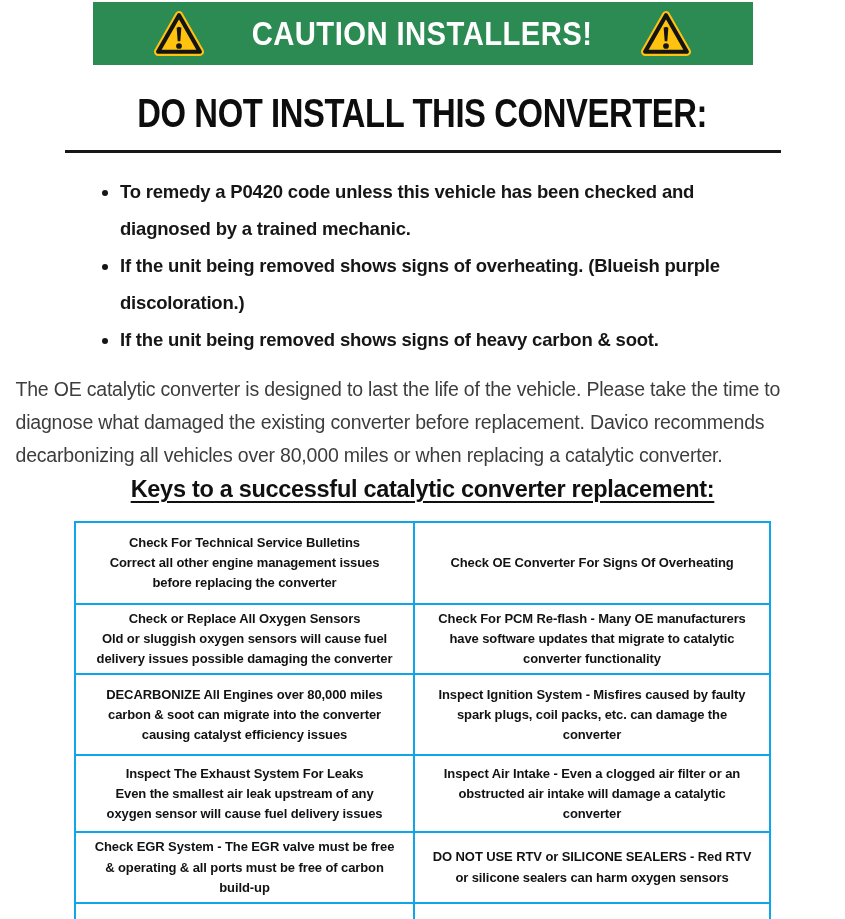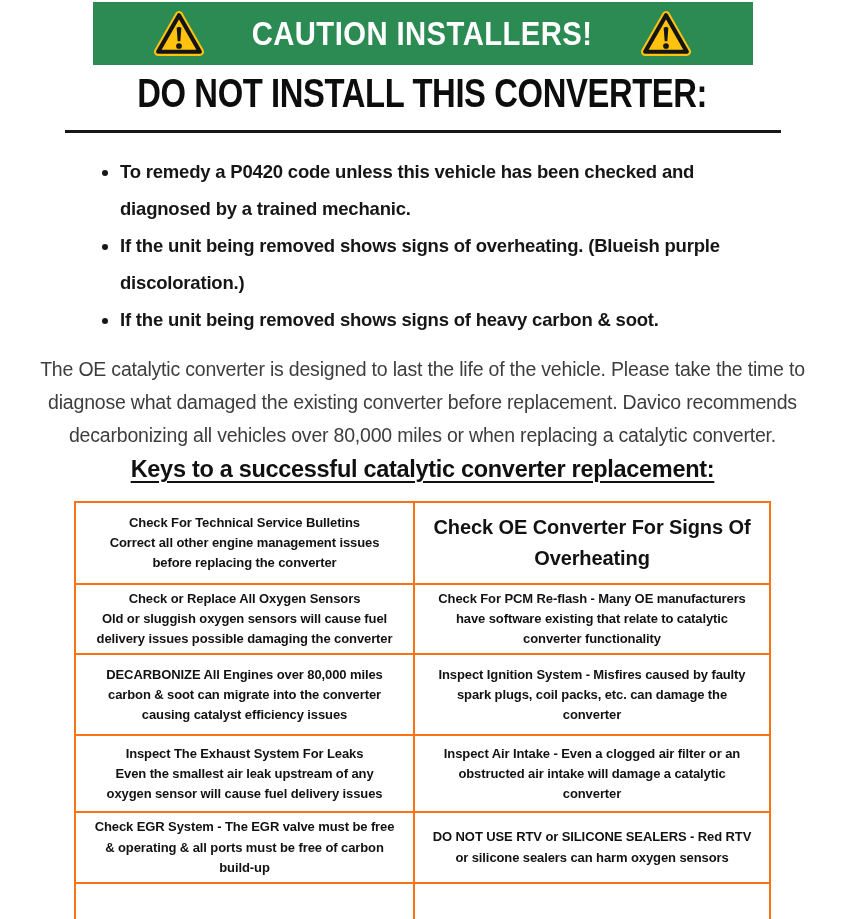--- a/index.html
+++ b/index.html
@@ -17,72 +17,72 @@
     display: flex; align-items: center; justify-content: center;
     gap: 18px;
   }
   .warn-icon { width: 54px; height: 48px; flex: 0 0 auto; }
   .banner-title {
     color: #ffffff; font-weight: bold; font-size: 34px;
     display: inline-block; transform: scaleX(0.86); transform-origin: center;
     letter-spacing: 0.5px; white-space: nowrap;
   }
   
-  .main-heading { text-align: center; margin-top: 5px; }
+  .main-heading { text-align: center; margin-top: 25px; }
   .main-heading span {
     display: inline-block; font-weight: bold; font-size: 41px;
     color: #0D0D0D; transform: scaleX(0.80); transform-origin: center;
     white-space: nowrap; letter-spacing: -0.5px;
   }
   
   .divider { width: 716px; height: 3px; background: #171717; margin: 13px auto 0; }
   
   .warning-list {
     width: 636px; margin: 20px auto 0 98px;
     padding-left: 22px; list-style: disc outside;
   }
   .warning-list li {
     font-weight: bold; font-size: 18.5px; line-height: 37px;
     color: #161616; letter-spacing: -0.2px;
   }
   
   .intro-paragraph {
-    width: 814px; margin: 15px auto 0; text-align: center;
+    width: 814px; margin: 15px auto 0; 
     font-size: 19.5px; line-height: 33px; color: #3D3D3D; letter-spacing: -0.2px;
   }
   
   .keys-heading { text-align: center; margin-top: 3px; }
   .keys-heading span {
     font-weight: bold; font-size: 23.5px; color: #101010;
     text-decoration: underline; text-decoration-thickness: 2px; text-underline-offset: 4px;
     letter-spacing: -0.3px;
   }
   
   .keys-table {
     width: 695px; margin: 18px auto 0;
     border-collapse: collapse; border: 1px solid #141414;
     table-layout: fixed;
   }
   .keys-table td {
-    border: 2px solid #f97316;
+    border: 2px solid #0ea5e9;
     text-align: center; vertical-align: middle;
     padding: 4px 16px;
     font-weight: bold; font-size: 13px; line-height: 1.55;
     color: #121212; letter-spacing: -0.1px;
   }
   .keys-table td.col-left  { width: 339px; }
   .keys-table td.col-right { width: 356px; }
   .keys-table tr:nth-child(1) { height: 82px; }
   .keys-table tr:nth-child(2) { height: 70px; }
   .keys-table tr:nth-child(3) { height: 81px; margin-left: 27px; }
   .keys-table tr:nth-child(4) { height: 77px; }
   .keys-table tr:nth-child(5) { height: 68px; }
   .keys-table tr:nth-child(6) { height: 77px; }
   .cell-line { display: block; }
-  .big-text  { font-size: 20px; }
+  .big-text  { font-size: 13px; }
 </style>
 </head>
 <body>
 
 <div class="banner">
   <span class="warn-icon">
     <svg viewBox="0 0 100 92" width="54" height="48">
       <path d="M50 10 L90 80 L10 80 Z" fill="#FFC30F" stroke="#FFC30F" stroke-width="16" stroke-linejoin="round"></path>
       <path d="M50 10 L90 80 L10 80 Z" fill="#FFC30F" stroke="#141414" stroke-width="8" stroke-linejoin="round"></path>
       <path d="M50 32 L54.5 34 L52.5 60 L47.5 60 L45.5 34 Z" fill="#141414"></path>
@@ -128,21 +128,21 @@
       <td class="col-right">
         <span class="cell-line big-text">Check OE Converter For Signs Of Overheating</span>
       </td>
     </tr>
     <tr>
       <td class="col-left">
         <span class="cell-line">Check or Replace All Oxygen Sensors</span>
         <span class="cell-line">Old or sluggish oxygen sensors will cause fuel delivery issues possible damaging the converter</span>
       </td>
       <td class="col-right">
-        <span class="cell-line">Check For PCM Re-flash - Many OE manufacturers have software existing that relate to catalytic converter functionality</span>
+        <span class="cell-line">Check For PCM Re-flash - Many OE manufacturers have software updates that migrate to catalytic converter functionality</span>
       </td>
     </tr>
     <tr>
       <td class="col-left">
         <span class="cell-line">DECARBONIZE All Engines over 80,000 miles carbon &amp; soot can migrate into the converter causing catalyst efficiency issues</span>
       </td>
       <td class="col-right">
         <span class="cell-line">Inspect Ignition System - Misfires caused by faulty spark plugs, coil packs, etc. can damage the converter</span>
       </td>
     </tr>

